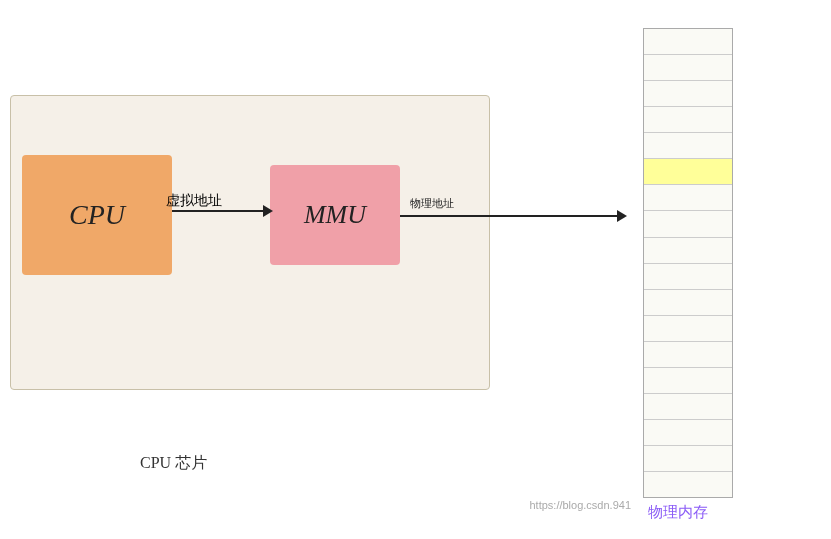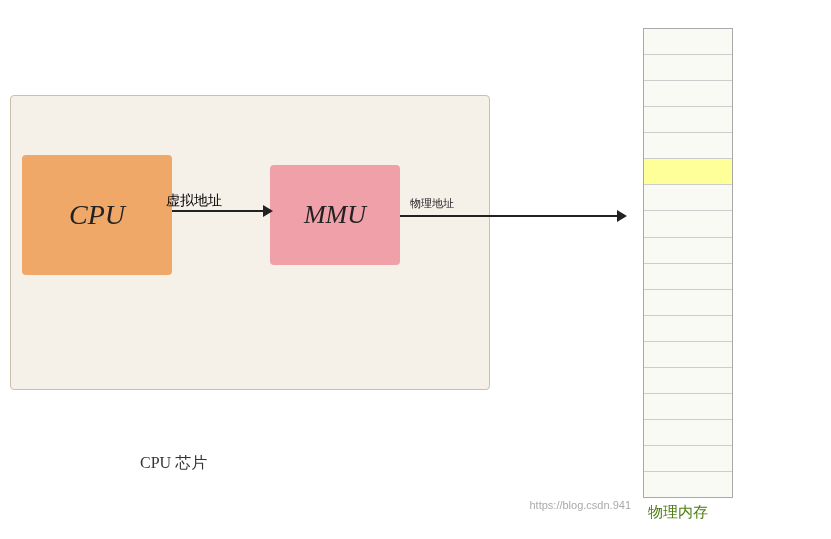--- a/index.html
+++ b/index.html
@@ -172,21 +172,21 @@
     .memory-row:last-child {
       border-bottom: none;
     }
 
     
     .memory-label {
       position: absolute;
       top: 503px;
       left: 648px;
       font-size: 15px;
-      color: #4d7c0f;
+      color: #8b5cf6;
       font-family: 'SimSun', serif;
       white-space: nowrap;
     }
 
     
     .watermark {
       position: absolute;
       bottom: 28px;
       right: 200px;
       font-size: 11px;

